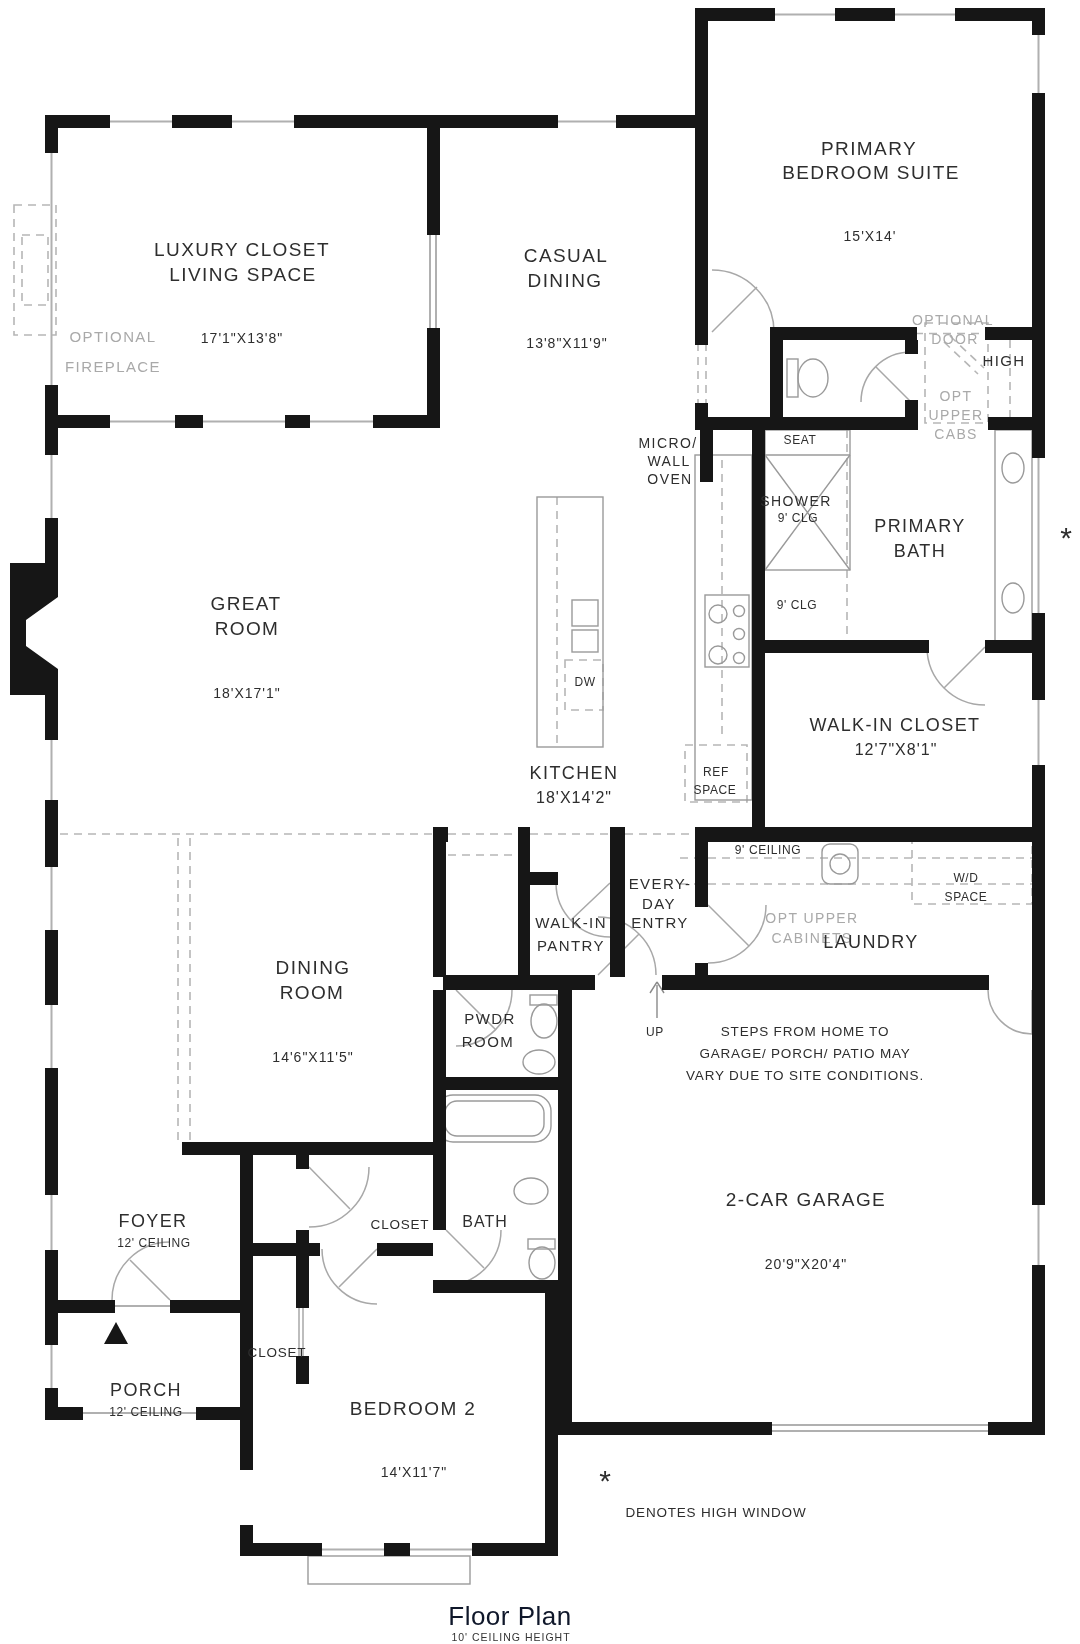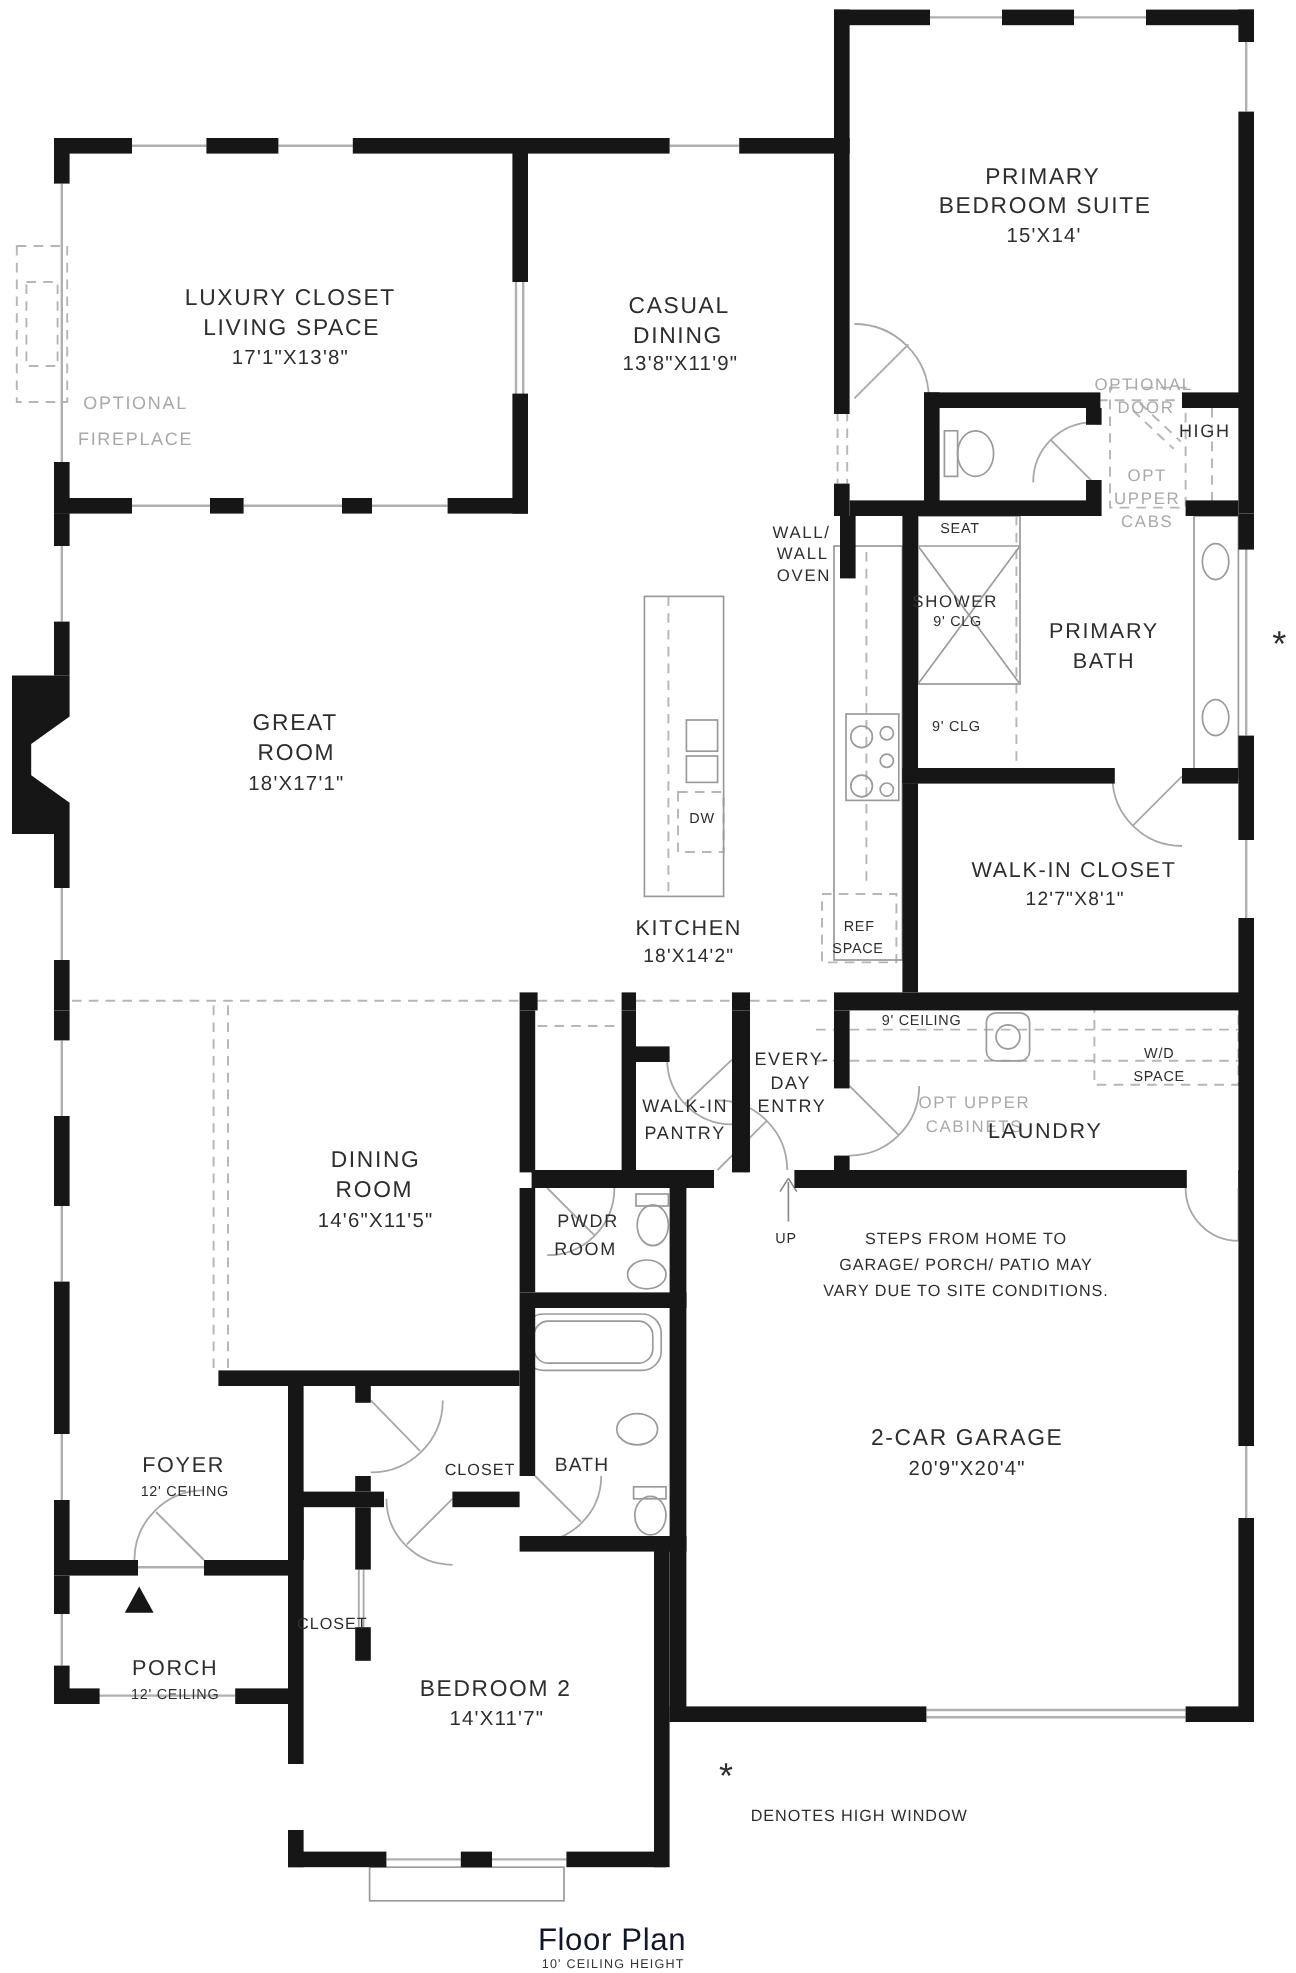--- a/index.html
+++ b/index.html
@@ -4,21 +4,21 @@
 <style>
   html,body{margin:0;padding:0;background:#ffffff;}
   #plan{position:relative;width:1080px;height:1644px;background:#ffffff;overflow:hidden;
         font-family:"Liberation Sans",sans-serif;}
   #plan svg{position:absolute;left:0;top:0;}
   .lbl{position:absolute;transform:translate(-50%,-50%);white-space:nowrap;
        color:#2e2e2e;letter-spacing:1.4px;line-height:1;}
   .g{color:#a9a9a9;margin-top:23px;}
   .s19{font-size:19px;}
   .s18{font-size:18px;}
-  .s17{font-size:17px;letter-spacing:1px;}
+  .s17{font-size:14px;letter-spacing:1px;margin-top:40px;}
   .s16{font-size:16px;letter-spacing:1px;}
   .s15{font-size:15px;}
   .s14{font-size:14px;}
   .s13{font-size:13.5px;letter-spacing:0.8px;margin-top:26px;}
   .s12{font-size:12px;letter-spacing:0.6px;}
   .star{font-size:30px;letter-spacing:0;}
   .title-main{font-size:26px;letter-spacing:0.5px;color:#0f172a;}
   .title-sub{font-size:10.5px;letter-spacing:1px;color:#333;}
 </style>
 </head>
@@ -261,21 +261,21 @@
   <div class="lbl s19" style="left:565px;top:280px">DINING</div>
   <div class="lbl s17" style="left:567px;top:303px">13'8"X11'9"</div>
 
   <div class="lbl s14 g" style="left:953px;top:297px">OPTIONAL</div>
   <div class="lbl s14 g" style="left:955px;top:316px">DOOR</div>
   <div class="lbl s15" style="left:1004px;top:360px">HIGH</div>
   <div class="lbl s14 g" style="left:956px;top:373px">OPT</div>
   <div class="lbl s14 g" style="left:956px;top:392px">UPPER</div>
   <div class="lbl s14 g" style="left:956px;top:411px">CABS</div>
 
-  <div class="lbl s14" style="left:668px;top:443px">WALL/</div>
+  <div class="lbl s14" style="left:668px;top:443px">MICRO/</div>
   <div class="lbl s14" style="left:669px;top:461px">WALL</div>
   <div class="lbl s14" style="left:670px;top:479px">OVEN</div>
 
   <div class="lbl s12" style="left:800px;top:440px">SEAT</div>
   <div class="lbl s14" style="left:796px;top:501px">SHOWER</div>
   <div class="lbl s12" style="left:798px;top:518px">9' CLG</div>
   <div class="lbl s12" style="left:797px;top:605px">9' CLG</div>
 
   <div class="lbl s18" style="left:920px;top:526px">PRIMARY</div>
   <div class="lbl s18" style="left:920px;top:551px">BATH</div>

